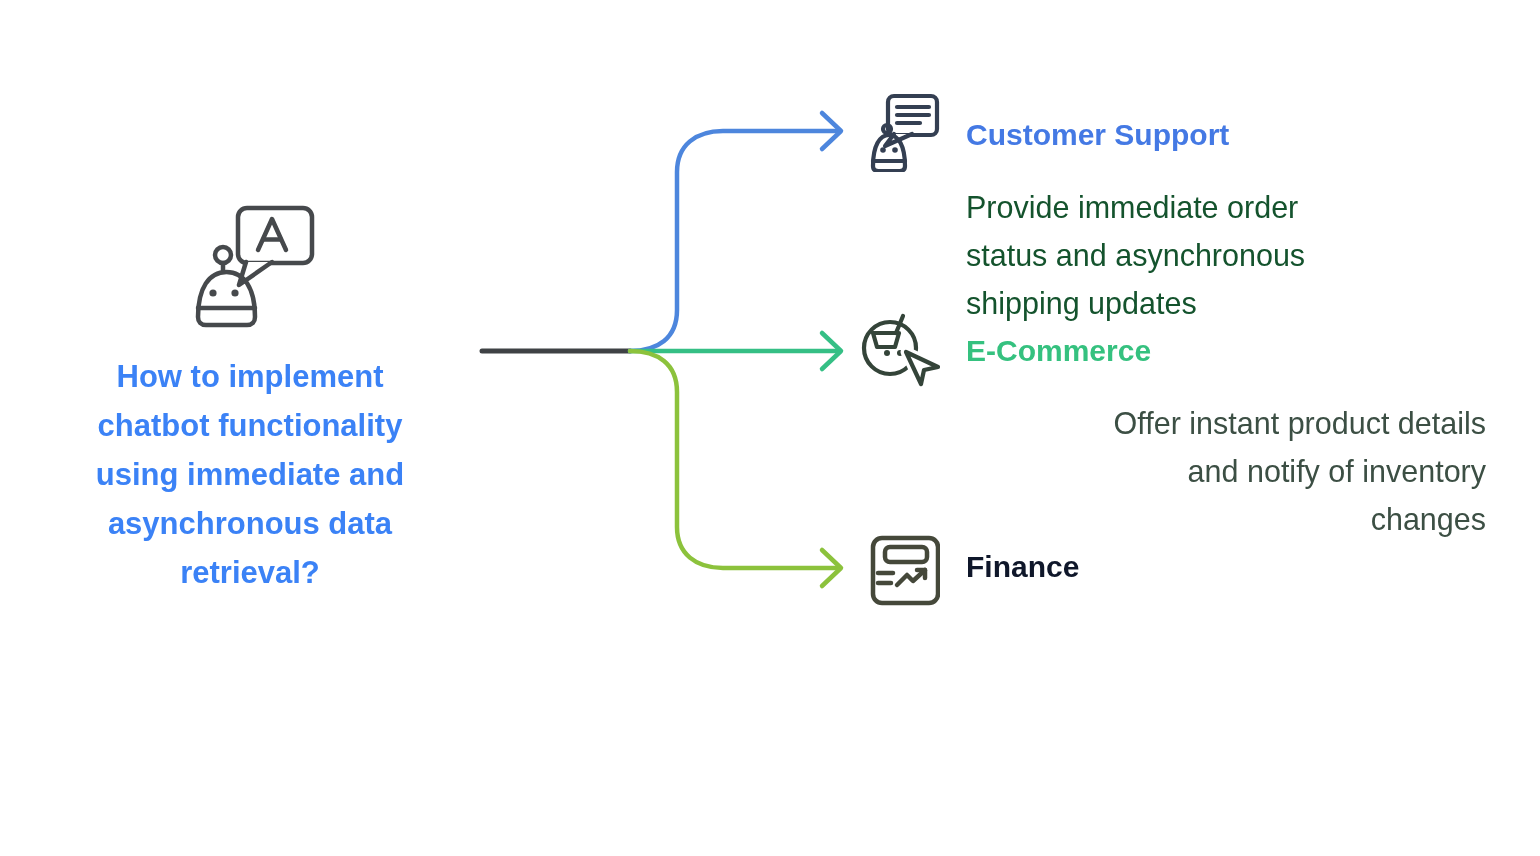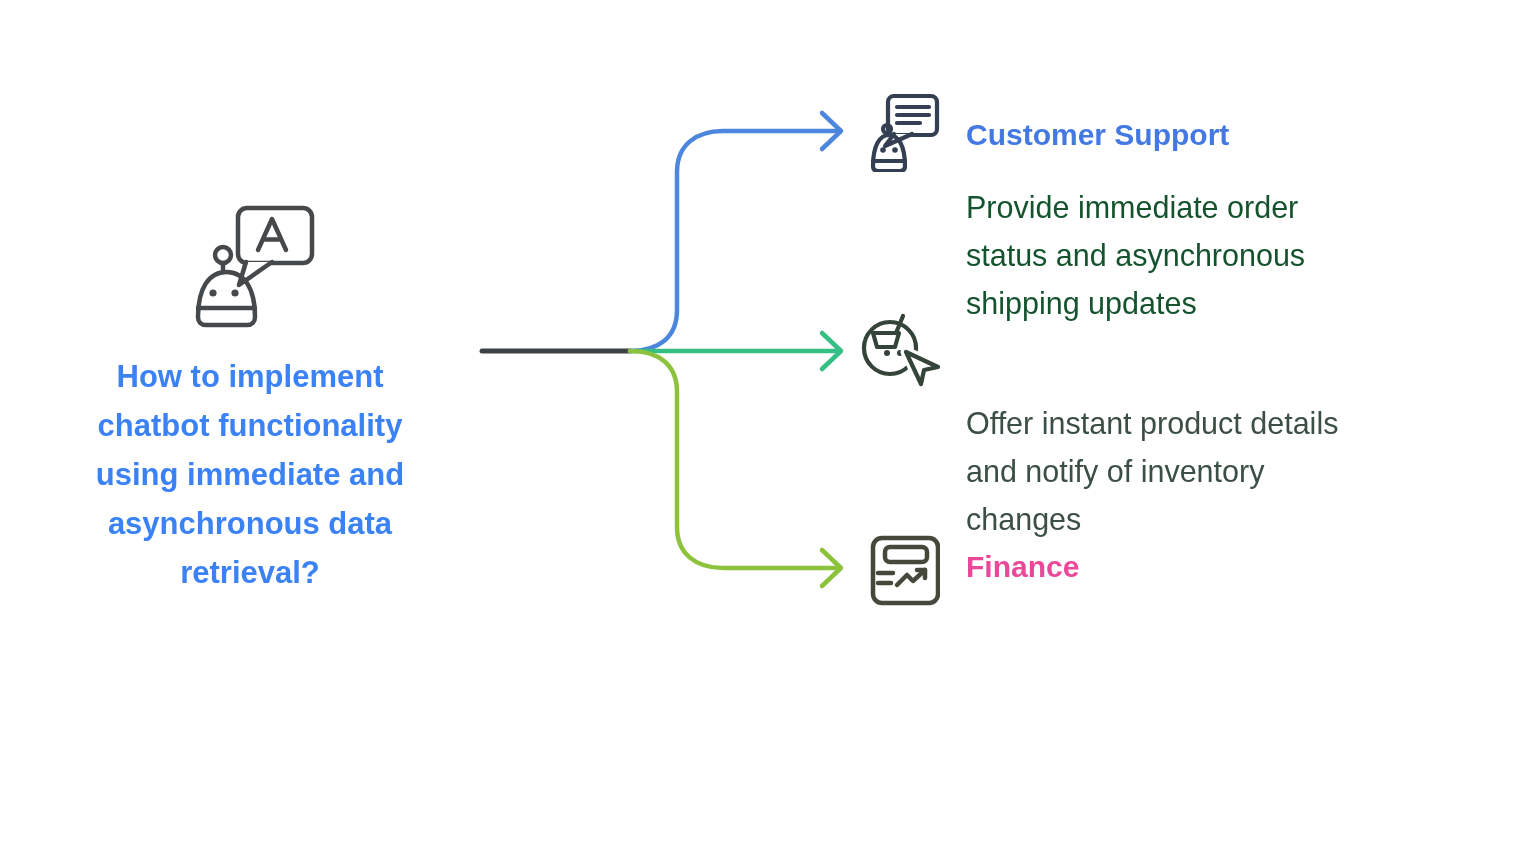--- a/index.html
+++ b/index.html
@@ -14,26 +14,26 @@
   .question{
     position:absolute;left:30px;top:352px;width:440px;
     text-align:center;font-weight:bold;font-size:31px;line-height:49px;
     color:#3b82f6;white-space:pre-line;
   }
 
   
   .heading{position:absolute;left:966px;font-size:30px;font-weight:bold;line-height:38px;}
   .heading-cs{top:116px;color:#4479E4;}
   .heading-ec{top:332px;color:#35C17F;}
-  .heading-fin{top:548px;color:#ec4899;}
+  .heading-fin{top:548px;color:#0f172a;}
 
   
   .desc{position:absolute;left:966px;width:520px;font-size:30.5px;line-height:48px;white-space:pre-line;}
   .desc-cs{top:183px;color:#14532d;}
-  .desc-ec{top:399px;color:#3C4F44;}
+  .desc-ec{top:399px;color:#3C4F44;text-align:right;}
   .desc-fin{top:615px;color:#474C3C;}
 
   
   .icon-root{left:192px;top:198px;}
   .icon-cs{left:858px;top:88px;}
   .icon-ec{left:854px;top:304px;}
   .icon-fin{left:860px;top:528px;}
   .connectors{left:0;top:0;}
 </style>
 </head>
@@ -89,20 +89,21 @@
 
   <svg class="abs icon-ec" width="96" height="96" viewBox="0 0 96 96" fill="none" stroke="#344439" stroke-width="4.2" stroke-linecap="round" stroke-linejoin="round">
     <circle cx="36" cy="44" r="26"></circle>
     <path d="M 19 29 L 45 29 L 41 43 L 23 43 Z"></path>
     <path d="M 42 29 L 49 12"></path>
     <circle cx="33" cy="49" r="3" fill="#344439" stroke="none"></circle>
     <circle cx="46" cy="49" r="3" fill="#344439" stroke="none"></circle>
     <path d="M 52 48 L 67 80 L 70 66 L 84 63 Z" fill="#FFFFFF" stroke="#FFFFFF" stroke-width="11"></path>
     <path d="M 52 48 L 67 80 L 70 66 L 84 63 Z" fill="#FFFFFF"></path>
   </svg>
+  <div class="heading heading-ec">E-Commerce</div>
   <div class="desc desc-ec">Offer instant product details
 and notify of inventory
 changes</div>
 
   <svg class="abs icon-fin" width="80" height="80" viewBox="0 0 80 80" fill="none" stroke="#45483A" stroke-width="4.5" stroke-linecap="round" stroke-linejoin="round">
     <rect x="13" y="10" width="65" height="65" rx="9"></rect>
     <rect x="25" y="19" width="42" height="15" rx="5"></rect>
     <line x1="18" y1="45" x2="33" y2="45"></line>
     <line x1="18" y1="55" x2="31" y2="55"></line>
     <path d="M 37 57 L 47 47 L 53 53 L 65 42"></path>

